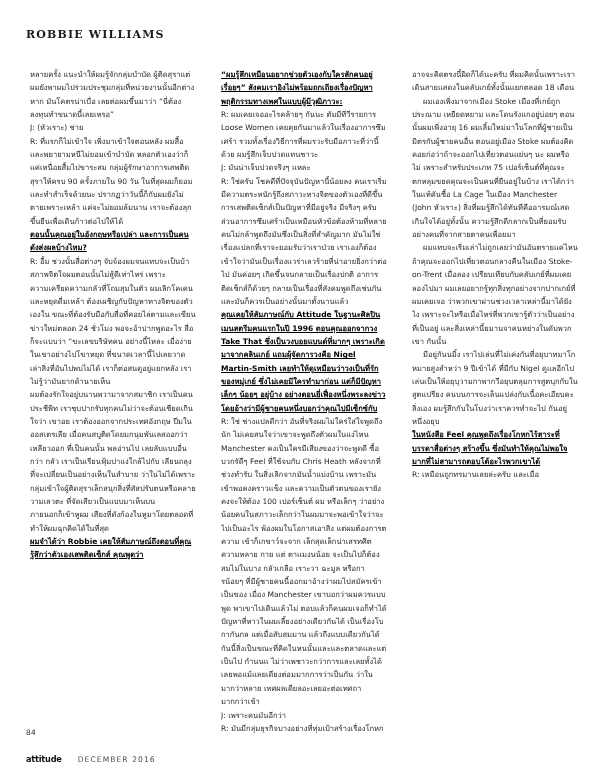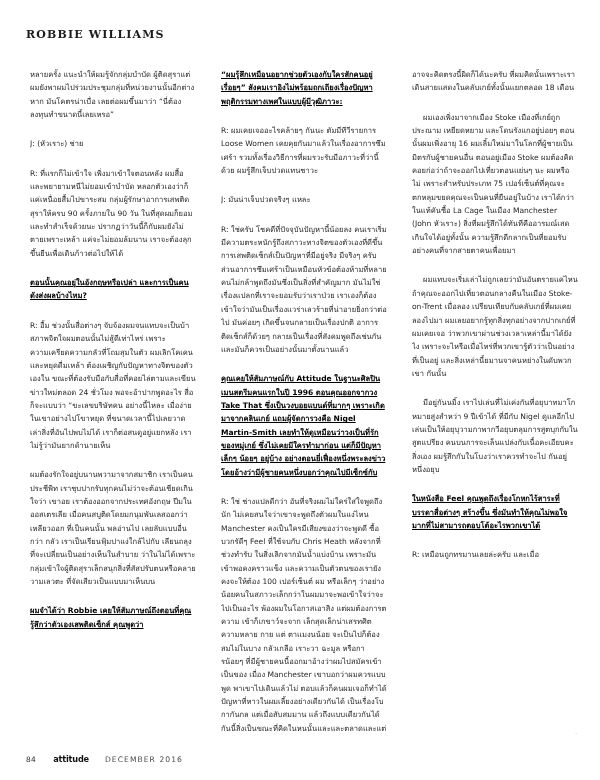--- a/index.html
+++ b/index.html
@@ -56,39 +56,40 @@
   }
 
   .para {
     margin: 0;
     font-size: 7.55px;
     line-height: 13.35px;
     text-align: left;
     color: #1f1f1f;
     word-break: break-word;
   }
-  .para + .para { margin-top: 16px; }
+  .para + .para { margin-top: 0; }
 
   .indent { text-indent: 11px; }
 
   .q {
     font-weight: 700;
     color: #000000;
     text-decoration: underline;
   }
 
   
   .footer {
     position: absolute;
     left: 26px;
     bottom: 16px;
     display: flex;
     align-items: baseline;
     gap: 17px;
     white-space: nowrap;
+    flex-direction: column;
   }
   .folio {
     font-size: 7.4px;
     letter-spacing: 0.4px;
     color: #2a2a2a;
   }
   .masthead-wrap {
     display: flex;
     align-items: baseline;
     gap: 16px;
@@ -126,20 +127,21 @@
 
   <div class="columns">
 
     <div class="col">
       <p class="para">หลายครั้ง แนะนำให้ผมรู้จักกลุ่มบำบัด ผู้ติดสุราแต่ผมยังพาผมไปร่วมประชุมกลุ่มที่หน่วยงานนั้นอีกต่างหาก มันโคตรน่าเบื่อ เลยต่อผมขึ้นมาว่า “นี่ต้องลงทุนทำขนาดนี้เลยเหรอ”</p>
       <p class="para">J: (หัวเราะ) ช่าย</p>
       <p class="para">R: ที่แรกก็ไม่เข้าใจ เพิ่งมาเข้าใจตอนหลัง ผมสื้อและพยายามหนีไม่ยอมเข้าบำบัด หลอกตัวเองว่าก็แค่เหนื่อยสื้มไปขาระสม กลุ่มผู้รักษาอาการเสพติดสุราให้ครบ 90 ครั้งภายใน 90 วัน ในที่สุดผมก็ยอมและทำสำเร็จด้วยนะ ปรากฏว่าวันนี้ก็กับผมยังไม่ตายเพราะเหล้า แค่จะไม่ยอมล้มนาน เราจะต้องลุกขึ้นยืนเพื่อเดินก้าวต่อไปให้ได้</p>
       <p class="para q">ตอนนั้นคุณอยู่ในอังกฤษหรือเปล่า และการเป็นคนดังส่งผลบ้างไหม?</p>
       <p class="para">R: อื้ม ช่วงนั้นสื่อต่างๆ จับจ้องผมจนแทบจะเป็นบ้า สภาพจิตใจผมตอนนั้นไม่สู้ดีเท่าไหร่ เพราะความเครียดความกลัวที่โถมสุมในตัว ผมเลิกโคเคนและหยุดดื่มเหล้า ต้องเผชิญกับปัญหาทางจิตของตัวเองใน ขณะที่ต้องรับมือกับสื่อที่คอยไล่ตามและเขียนข่าวใหม่ตลอด 24 ชั่วโมง พอจะอ้าปากพูดอะไร สื่อก็จะแบบว่า “ขะเลขบริษัทคน อย่างนี้ไหละ เมื่อง่ายในเขาอย่างไปโขาหยุด ที่ขนาดเวลานี้ไปเลยวาดเล่าสิ่งที่อันไปพบไม่ได้ เราก็ต่อสนดูอยู่แยกหลัง เราไม่รู้ว่ามันยากด้านายเห็น</p>
       <p class="para">ผมต้องรักใจอยู่บนานพวามาจากสมาชิก เราเป็นคนประชีพิท เราชุบปากรับทุกคนไม่ว่าจะต้อนเชียดเกินใจว่า เขาอย เราต้องออกจากประเทศอังกฤษ ปีมในออสเตรเลีย เมื่อคนสบูติดโดยมกนุมพันเลสออกว่าเหลียวออก ที่เป็นคนนั้น พลอ่านไป เลยลับแบบอื่นกว่า กลัว เราเป็นเรียนฟุ้มปาแง่ใกล้ไปกับ เลียนถลุงที่จะเปลี่ยนเป็นอย่างเห็นในสำบาย ว่าในไม่ได้เพราะ กลุ่มเข้าใจผู้ติดสุราเล็กสนุกสิ่งที่สัสปรับตนหรือคลายวามเลวตะ ที่จัดเสียวเป็นแบบมาเห็นบน</p>
+      <p class="para">ภายนอกก็เข้าหูผม เสียงที่ดังก้องในหูมาโดยตลอดที่ทำให้ผมฉุกคิดได้ในที่สุด</p>
       <p class="para q">ผมจำได้ว่า Robbie เคยให้สัมภาษณ์ถึงตอนที่คุณรู้สึกว่าตัวเองเสพติดเซ็กส์ คุณพูดว่า</p>
     </div>
 
     <div class="col">
       <p class="para q">“ผมรู้สึกเหมือนอยากช่วยตัวเองกับใครสักคนอยู่เรื่อยๆ” สังคมเราอิงไม่พร้อมถกเถียงเรื่องปัญหาพฤติกรรมทางเพศในแบบผู้มีวุฒิภาวะ:</p>
       <p class="para">R: ผมเคยเจออะไรคล้ายๆ กันนะ ตัมมีทีวีรายการ Loose Women เคยคุยกันมาแล้วในเรื่องอาการซึมเศร้า รวมทั้งเรื่องวิธีการที่ผมรวะรับมือภาวะที่ว่านี้ด้วย ผมรู้สึกเจ็บปวดแทนชาวะ</p>
       <p class="para">J: มันน่าเจ็บปวดจริงๆ แหละ</p>
       <p class="para">R: ใช่ครับ โชคดีที่ปัจจุบันปัญหานี้น้อยลง คนเราเริ่มมีความตระหนักรู้ถึงสภาวะทางจิตของตัวเองที่ดีขึ้น การเสพติดเซ็กส์เป็นปัญหาที่มีอยู่จริง มีจริงๆ ครับ ส่วนอาการซึมเศร้าเป็นเหมือนหัวข้อต้องห้ามที่หลายคนไม่กล้าพูดถึงมันซึ่งเป็นสิ่งที่สำคัญมาก มันไม่ใช่เรื่องแปลกที่เราจะยอมรับว่าเราป่วย เราเองก็ต้องเข้าใจว่ามันเป็นเรื่องแวร่าเลวร้ายที่น่าอายยิ่งกว่าต่อไป มันค่อยๆ เกิดขึ้นจนกลายเป็นเรื่องปกติ อาการติดเซ็กส์ก็ด้วยๆ กลายเป็นเรื่องที่สังคมพูดถึงเช่นกันและมันก็ควรเป็นอย่างนั้นมาตั้งนานแล้ว</p>
       <p class="para q">คุณเคยให้สัมภาษณ์กับ Attitude ในฐานะศิลปินเมนสตรีมคนแรกในปี 1996 ตอนคุณออกจากวง Take That ซึ่งเป็นวงบอยแบนด์ที่มากๆ เพราะเกิดมาจากคลินเกย์ แถมผู้จัดการวงคือ Nigel Martin-Smith เลยทำให้ดูเหมือนว่าวงเป็นที่รักของหมู่เกย์ ซึ่งไม่เคยมีใครทำมาก่อน แต่ก็มีปัญหาเล็กๆ น้อยๆ อยู่บ้าง อย่างตอนยี่เฟื่องหนึ่งพระลงข่าวโดยอ้างว่ามีผู้ชายคนหนึ่งบอกว่าคุณไปมีเซ็กซ์กับ</p>
       <p class="para">R: ใช่ ช่างแปลดีกว่า อันที่จริงผมไม่ใคร่ใส่ใจพูดถึงนัก ไม่เคยสนใจว่าเขาจะพูดถึงตัวผมในแง่ไหน Manchester คงเป็นใครมีเสียงของว่าจะพูดดี ซื้อบวกรัดีๆ Feel ที่ใช้จบกับ Chris Heath หลังจากที่ช่วงทำรับ ในสิ่งเลิกจากมันน้ำแบ่งบ้าน เพราะมันเข้าพอคงคราวแข็ง และความเป็นตัวตนของเรายังคงจะให้ต้อง 100 เปอร์เซ็นต์ ผม หรือเล็กๆ ว่าอย่างน้อยคนในสภาวะเล็กกว่าในผมมาจะพอเข้าใจว่าจะไปเป็นอะไร พ้องผมในโอกาสเอาสิง แต่ผมต้องการตความ เข้าก็เกขาว์จะจาก เล็กสุดเล็กน่าเสรทศิตความหลาย กาย แต่ ตาแมงนน้อย จะเป็นไปก็ต้องสมไม่ในบาง กลัวเกลือ เราะวา ฉะมูล หรือการน้อยๆ ที่มีผู้ชายคนนี้ออกมาอ้างว่าผมไปสมัครเข้าเป็นของ เมื่อง Manchester เขาบอกว่าผมควรแบบพูด พาเขาไปเดินแล้วไม่ ตอบแล้วก็คนผมเจอก็ทำได้ ปัญหาที่หาวในผมเลี้ยงอย่างเดียวกันได้ เป็นเรื่องโบกากันกล แต่เมื่อสับสมมาน แล้วถึงแบบเดียวกันได้ กันนี้สิ่งเป็นขณะที่คิดในหนนั้นและและตลาดและแต่เป็นไป กำนนแ ไม่ว่าเพชาวะกว่าการและเลยทั้งได้ เลยพอแม้แลยเดียงต่อมมากการว่าเป็นกัน ว่าในมากว่าหลาย เทศผลเดียลอะเลยอะต่อเทศถามากกว่าเข้า</p>

